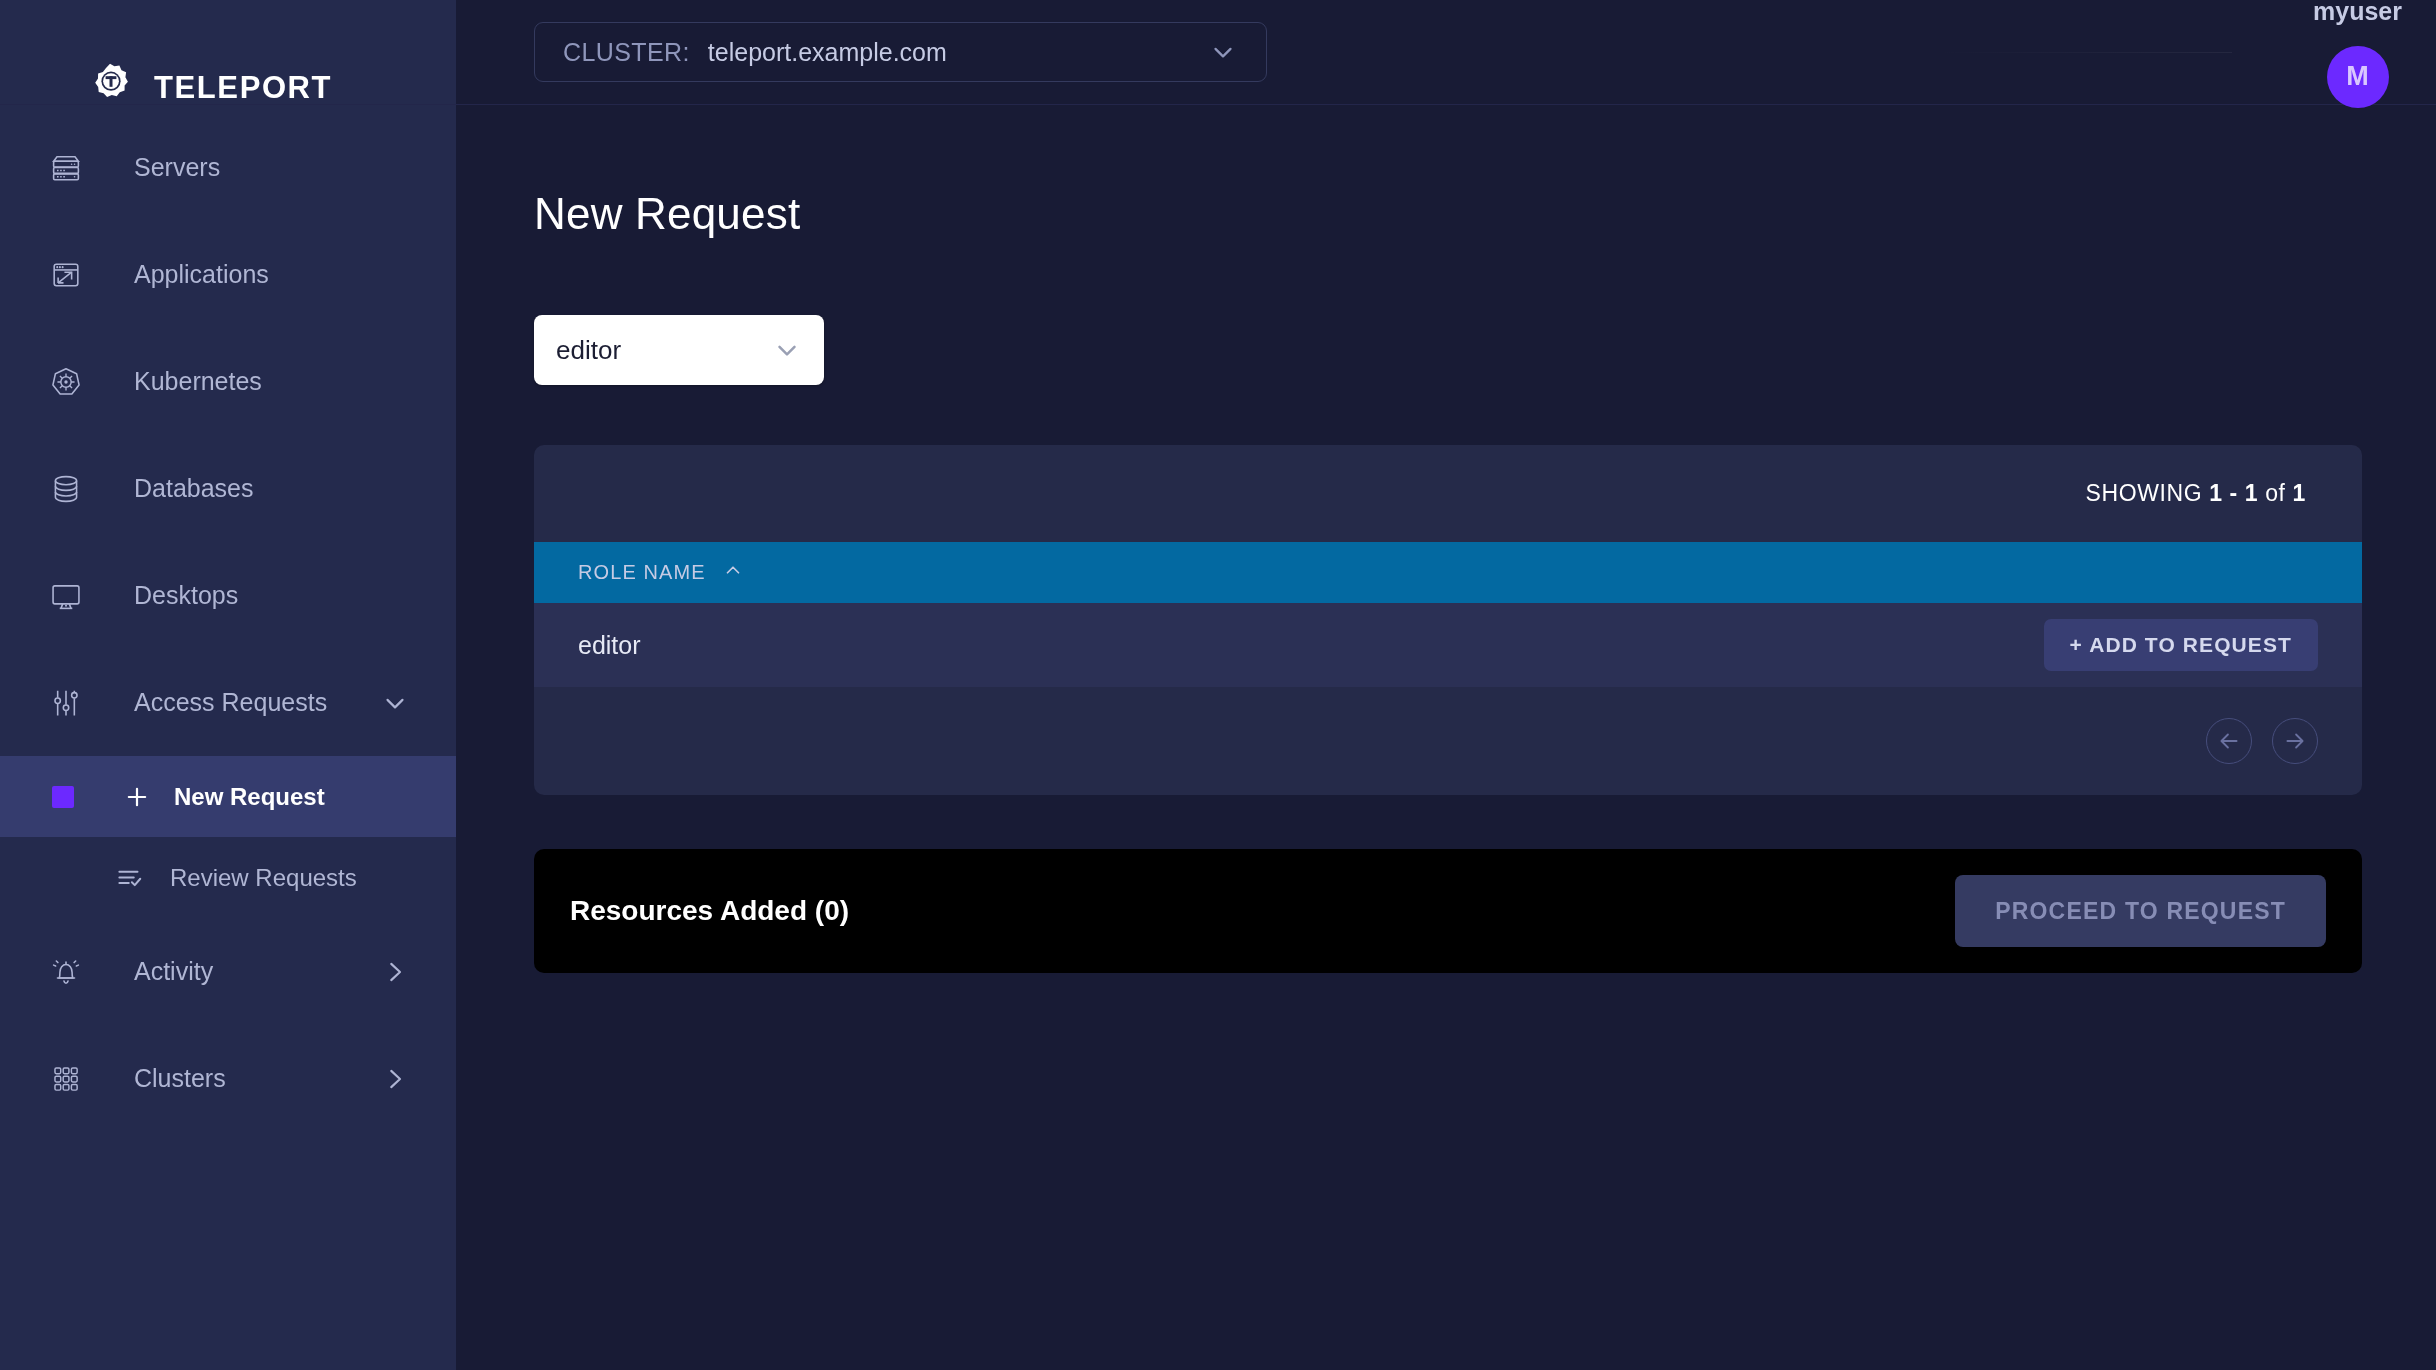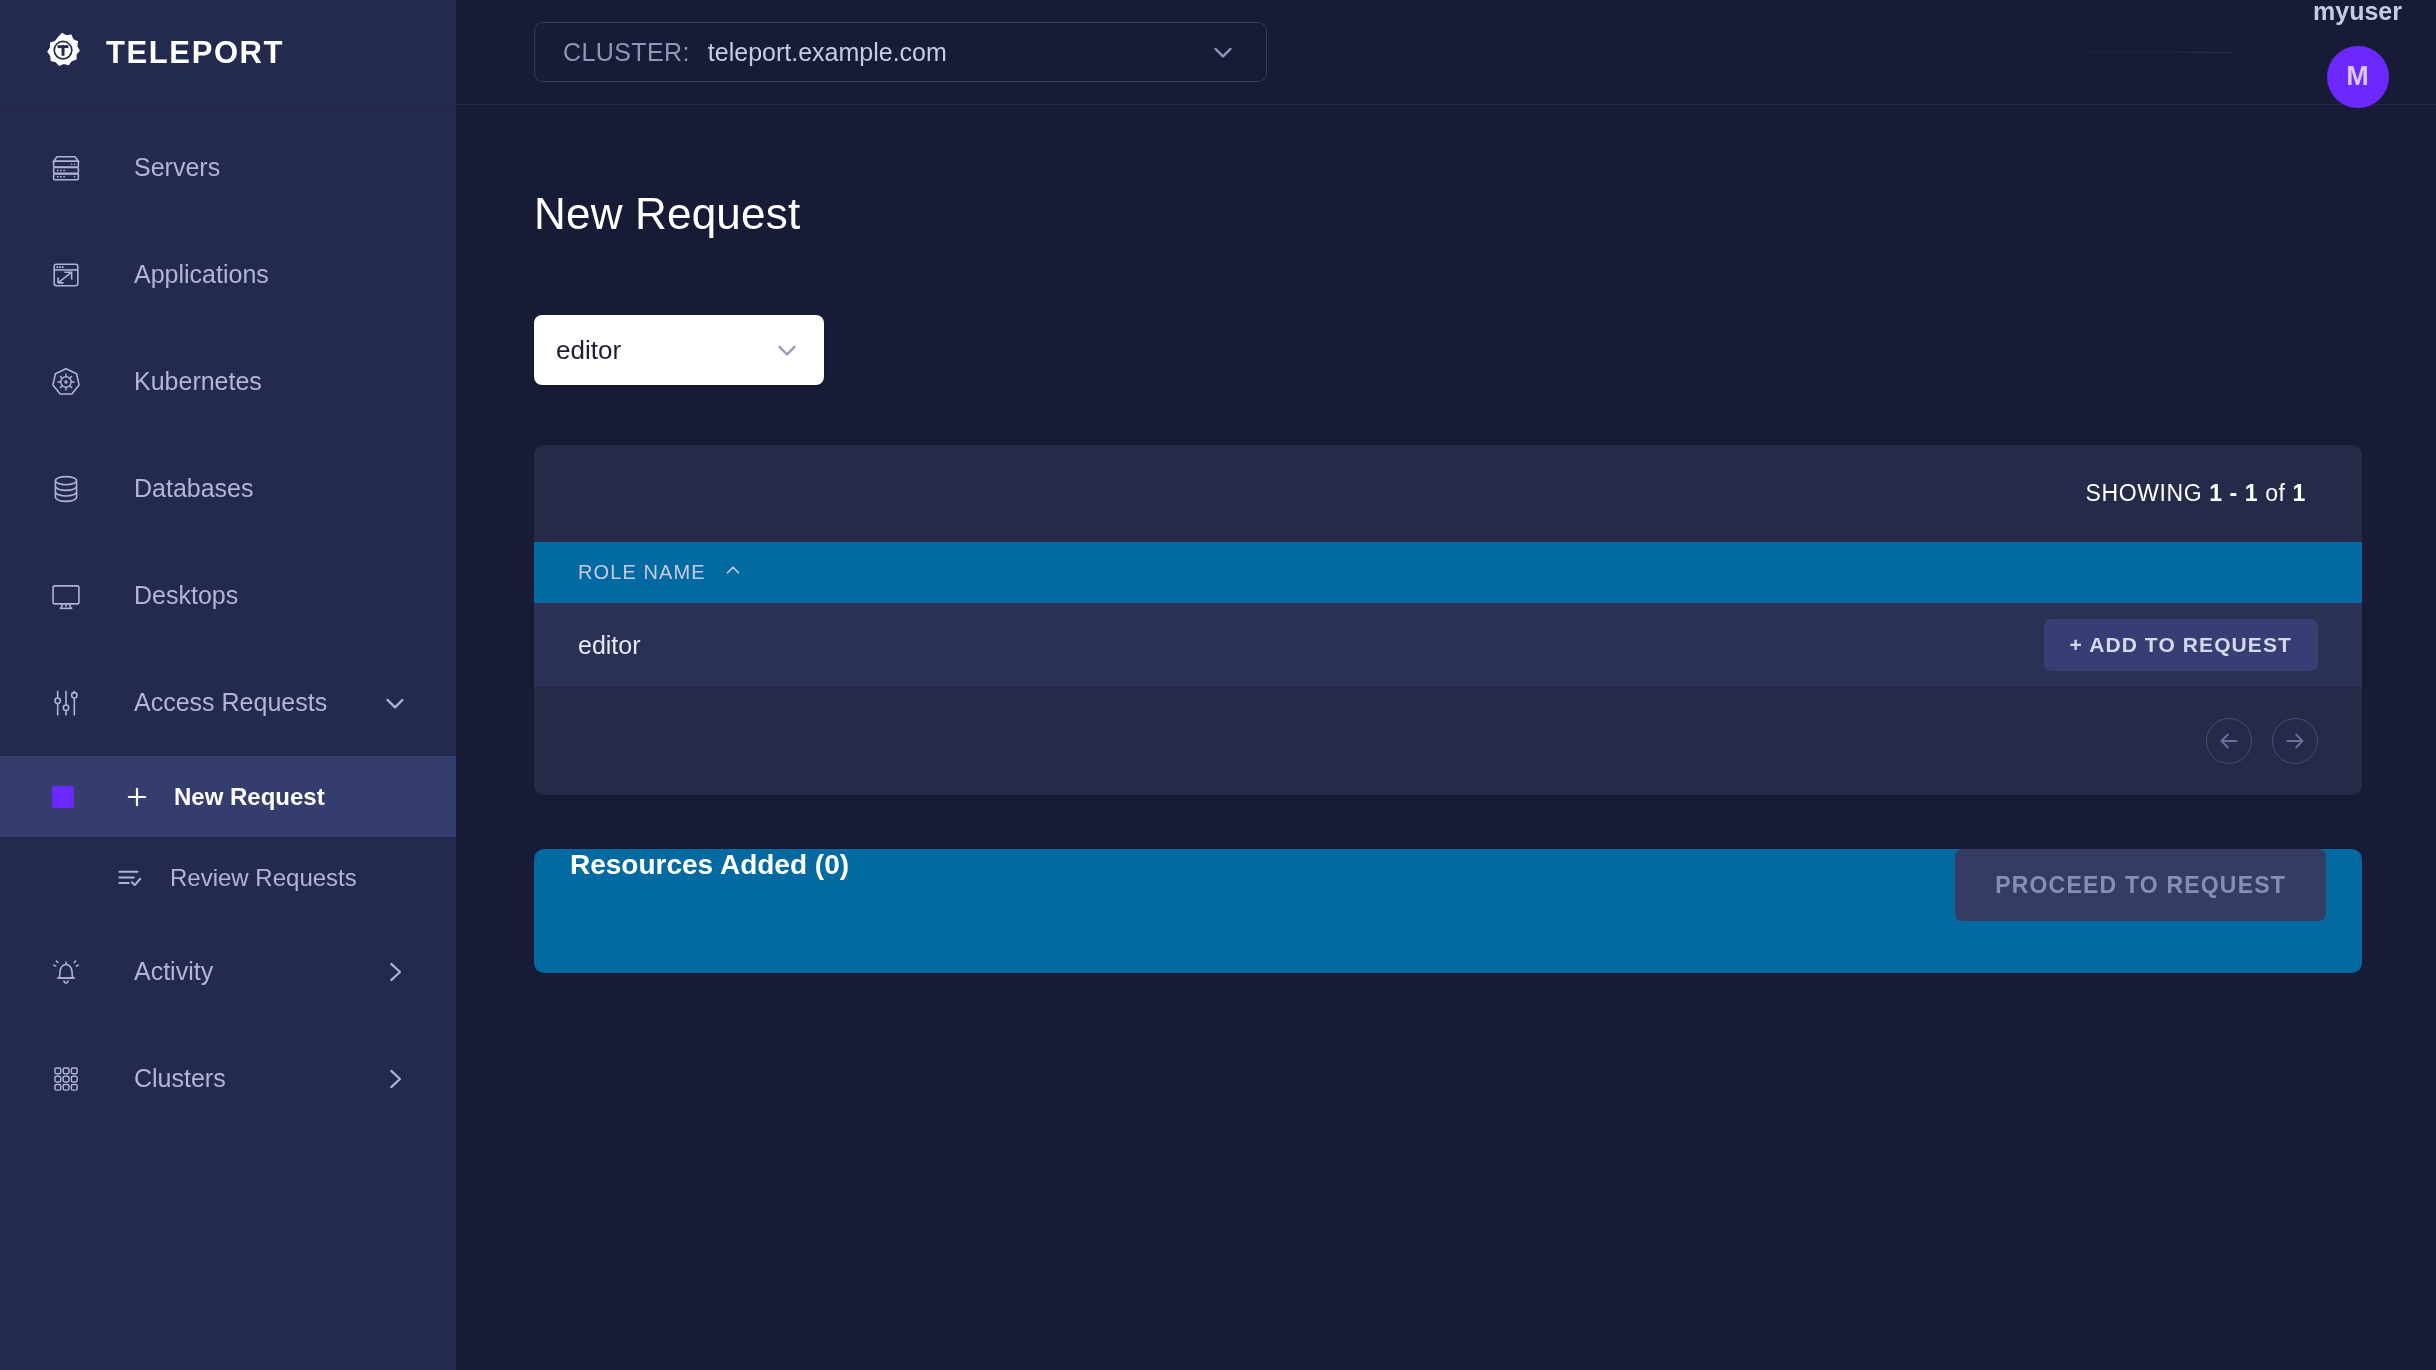--- a/index.html
+++ b/index.html
@@ -17,23 +17,24 @@
     width: 456px;
     flex: 0 0 456px;
     background: #242a4d;
     display: flex;
     flex-direction: column;
     position: relative;
   }
   .brand {
     height: 106px;
     display: flex;
-    align-items: center;
+    align-items: flex-end;
     padding-left: 40px;
     gap: 22px;
+    margin-left: 48px;
   }
   .brand-logo { width: 44px; height: 44px; flex: 0 0 44px; display:block; }
   .brand-name {
     color: #ffffff;
     font-size: 31px;
     font-weight: bold;
     letter-spacing: 1.6px;
   }
 
   .nav { display: flex; flex-direction: column; padding-top: 8px; }
@@ -282,25 +283,25 @@
     border-radius: 50%;
     border: 1.6px solid #464d7c;
     display: flex; align-items: center; justify-content: center;
     cursor: pointer;
     background: transparent;
   }
 
   
   .footer-card {
     margin-top: 54px;
-    background: #0369a1;
+    background: #000000;
     border-radius: 10px;
     height: 124px;
     display: flex;
-    align-items: flex-start;
+    align-items: center;
     padding: 0 36px 0 36px;
   }
   .footer-title {
     color: #ffffff;
     font-size: 28px;
     font-weight: bold;
   }
   .proceed-btn {
     margin-left: auto;
     background: #353b62;

